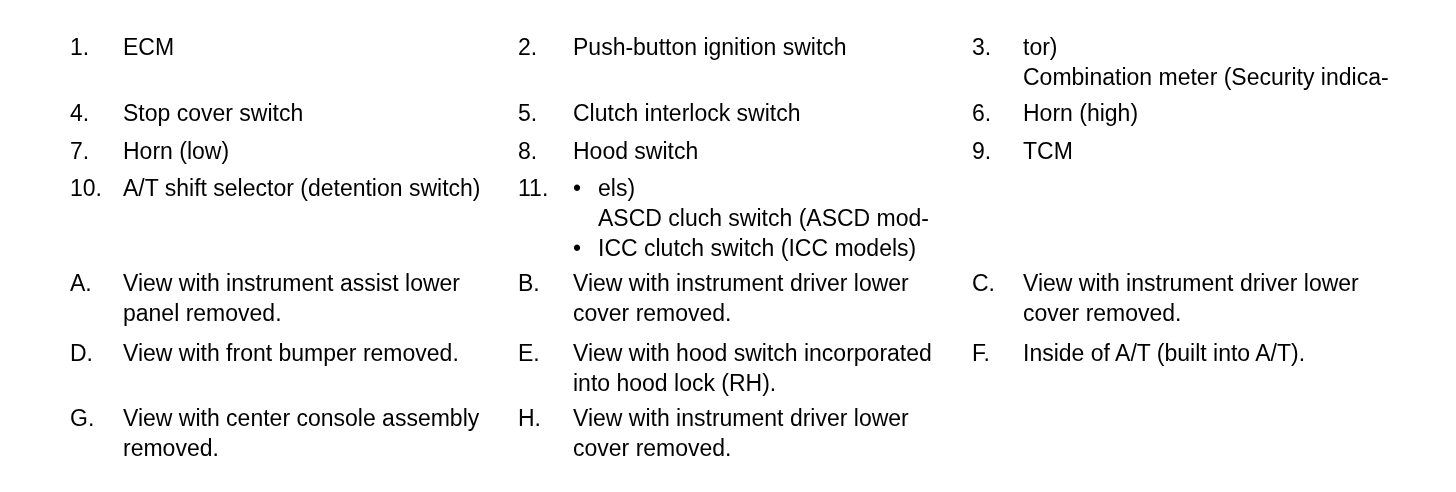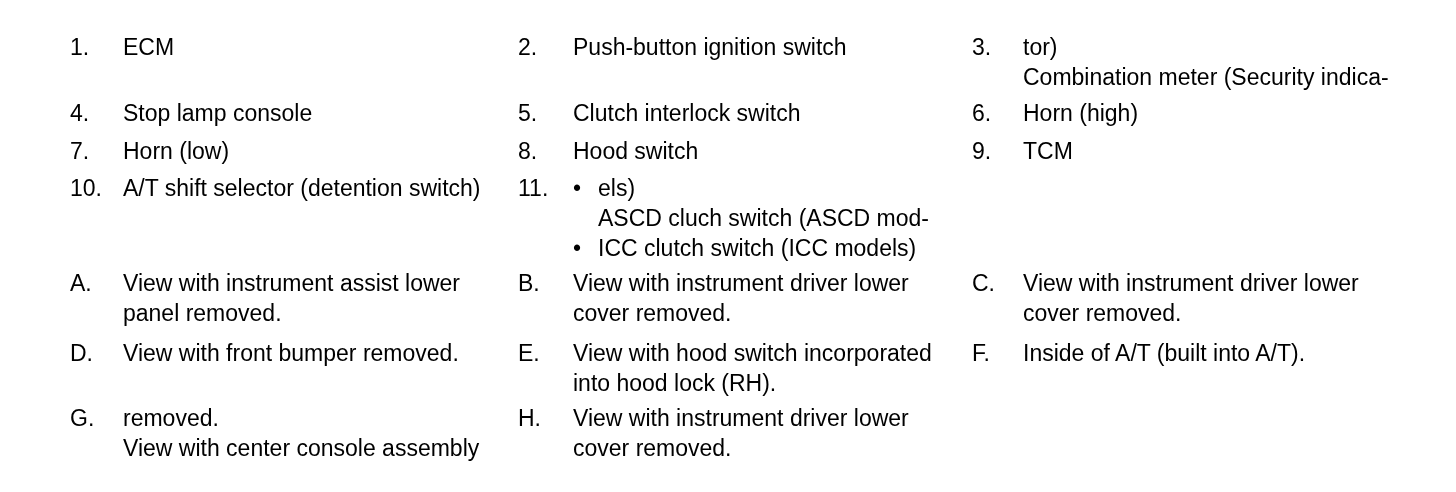--- a/index.html
+++ b/index.html
@@ -77,21 +77,21 @@
           <div class="line">tor)</div>
           <div class="line">Combination meter (Security indica-</div>
         </div>
       </div>
     </div>
 
     <div class="row mb8">
       <div class="cell">
         <span class="key k1">4.</span>
         <div class="text">
-          <div class="line">Stop lamp console</div>
+          <div class="line">Stop cover switch</div>
         </div>
       </div>
       <div class="cell">
         <span class="key k2">5.</span>
         <div class="text">
           <div class="line">Clutch interlock switch</div>
         </div>
       </div>
       <div class="cell">
         <span class="key k3">6.</span>
@@ -192,22 +192,22 @@
         <div class="text">
           <div class="line">Inside of A/T (built into A/T).</div>
         </div>
       </div>
     </div>
 
     <div class="row">
       <div class="cell">
         <span class="key k1">G.</span>
         <div class="text">
+          <div class="line">View with center console assembly</div>
           <div class="line">removed.</div>
-          <div class="line">View with center console assembly</div>
         </div>
       </div>
       <div class="cell">
         <span class="key k2">H.</span>
         <div class="text">
           <div class="line">View with instrument driver lower</div>
           <div class="line">cover removed.</div>
         </div>
       </div>
     </div>

